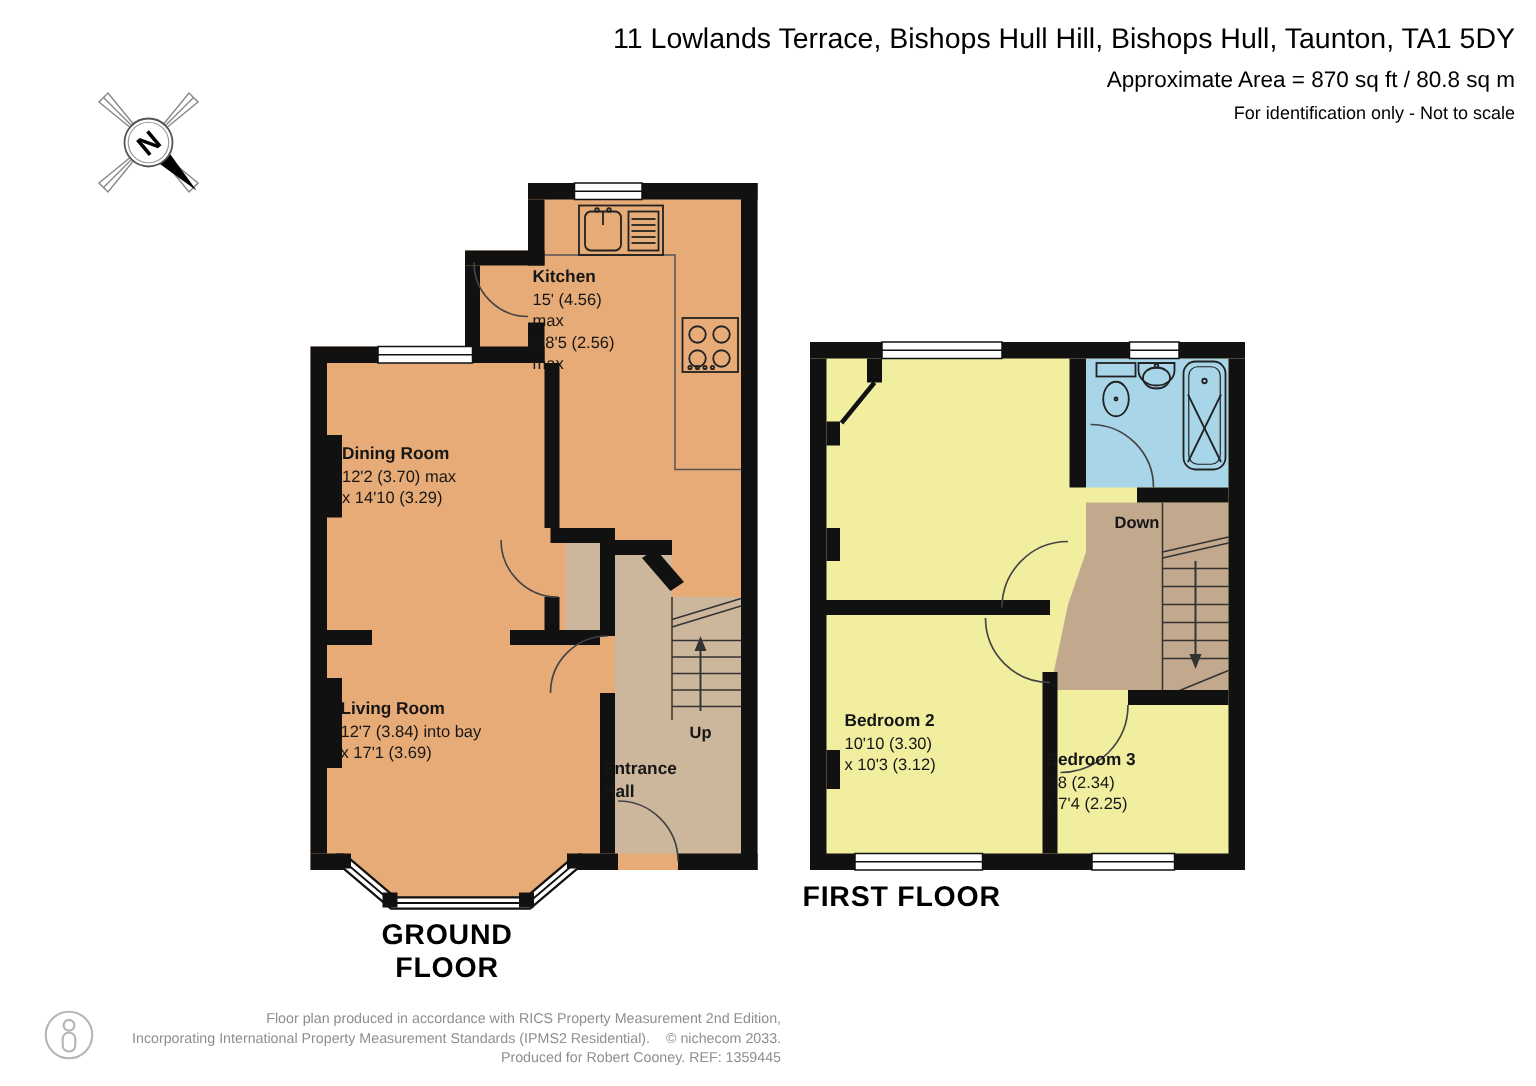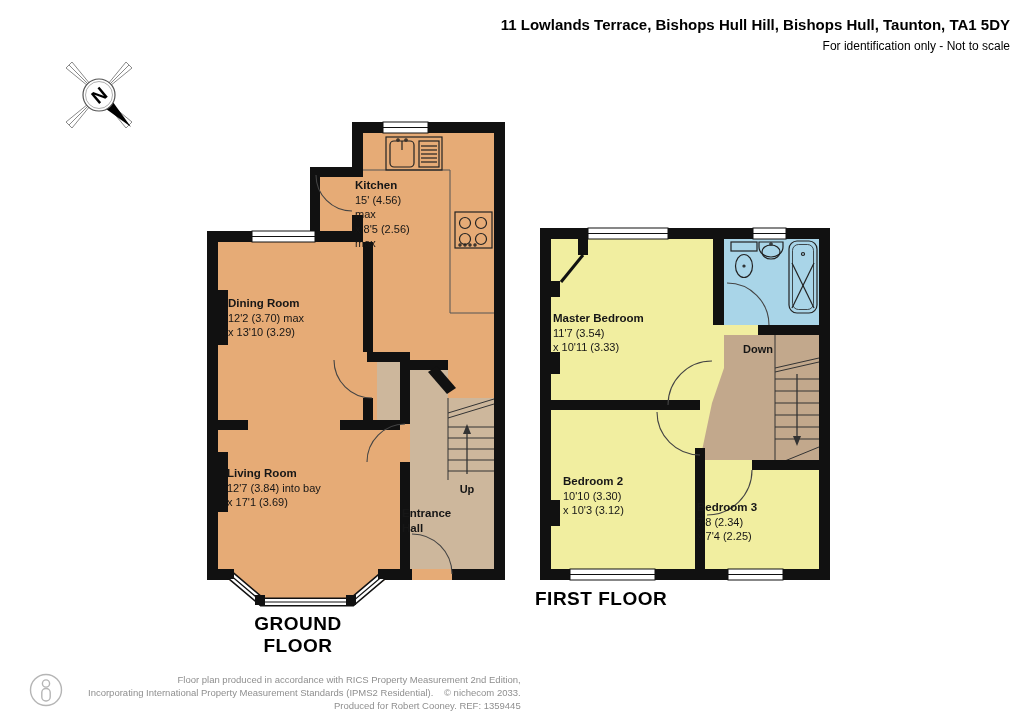--- a/index.html
+++ b/index.html
@@ -1,36 +1,37 @@
 <!DOCTYPE html>
 <html><head>
 <meta charset="utf-8">
 <style>
   html,body{margin:0;padding:0;background:#fff;}
   .page{position:relative;width:1024px;height:724px;background:#ffffff;overflow:hidden;
         font-family:"Liberation Sans",sans-serif;}
   .header{position:absolute;top:16px;right:14px;text-align:right;color:#000;}
-  .header .title{font-size:15px;font-weight:bold;letter-spacing:0;}
+  .header .title{font-size:19px;font-weight:normal;letter-spacing:0;}
   .header .area{font-size:15px;margin-top:7px;}
   .header .note{font-size:12px;margin-top:6px;}
   svg{position:absolute;left:0;top:0;}
   .lbl{position:absolute;color:#161616;font-size:11px;line-height:1.3;}
   .lbl .room-name{font-weight:bold;font-size:11.5px;display:block;}
   .lbl span{display:block;}
   .floor-title{position:absolute;font-weight:bold;font-size:19px;color:#000000;letter-spacing:.5px;}
   .small-bold{position:absolute;font-weight:bold;font-size:11px;color:#161616;text-align:center;}
   .footer-text{position:absolute;left:88px;top:674px;font-size:9.5px;color:#8f8f8f;line-height:1.35;text-align:right;}
 </style>
 </head>
 <body>
 
 <div class="page">
 
   <div class="header">
     <div class="title">11 Lowlands Terrace, Bishops Hull Hill, Bishops Hull, Taunton, TA1 5DY</div>
+    <div class="area">Approximate Area = 870 sq ft / 80.8 sq m</div>
     <div class="note">For identification only - Not to scale</div>
   </div>
 
   <svg style="left:52px;top:48px" width="94" height="94" viewBox="0 0 94 94">
     <g stroke="#8a8a8a" stroke-width="1" fill="#fff">
       <polygon points="47,47 20,14 14,20"></polygon>
       <polygon points="47,47 74,14 80,20"></polygon>
       <polygon points="47,47 14,74 20,80"></polygon>
       <polygon points="47,47 80,74 74,80"></polygon>
       <line x1="17" y1="17" x2="77" y2="77"></line>
@@ -223,39 +224,34 @@
   <div class="lbl" style="left:355px;top:178px;width:130px">
     <span class="room-name">Kitchen</span>
     <span>15' (4.56)</span>
     <span>max</span>
     <span>x 8'5 (2.56)</span>
     <span>max</span>
   </div>
   <div class="lbl" style="left:228px;top:296px;width:150px">
     <span class="room-name">Dining Room</span>
     <span>12'2 (3.70) max</span>
-    <span>x 13'10 (3.29)</span>
+    <span>x 14'10 (3.29)</span>
   </div>
   <div class="lbl" style="left:227px;top:466px;width:150px">
     <span class="room-name">Living Room</span>
     <span>12'7 (3.84) into bay</span>
     <span>x 17'1 (3.69)</span>
   </div>
   <div class="lbl" style="left:402px;top:506px;width:100px">
     <span class="room-name">Entrance</span>
     <span class="room-name">Hall</span>
   </div>
   <div class="small-bold" style="left:447px;top:483px;width:40px">Up</div>
   <div class="floor-title" style="left:217px;top:613px;width:162px;text-align:center">GROUND FLOOR</div>
 
-  <div class="lbl" style="left:553px;top:311px;width:160px">
-    <span class="room-name">Master Bedroom</span>
-    <span>11'7 (3.54)</span>
-    <span>x 10'11 (3.33)</span>
-  </div>
   <div class="lbl" style="left:563px;top:474px;width:140px">
     <span class="room-name">Bedroom 2</span>
     <span>10'10 (3.30)</span>
     <span>x 10'3 (3.12)</span>
   </div>
   <div class="lbl" style="left:697px;top:500px;width:132px">
     <span class="room-name">Bedroom 3</span>
     <span>7'8 (2.34)</span>
     <span>x 7'4 (2.25)</span>
   </div>

